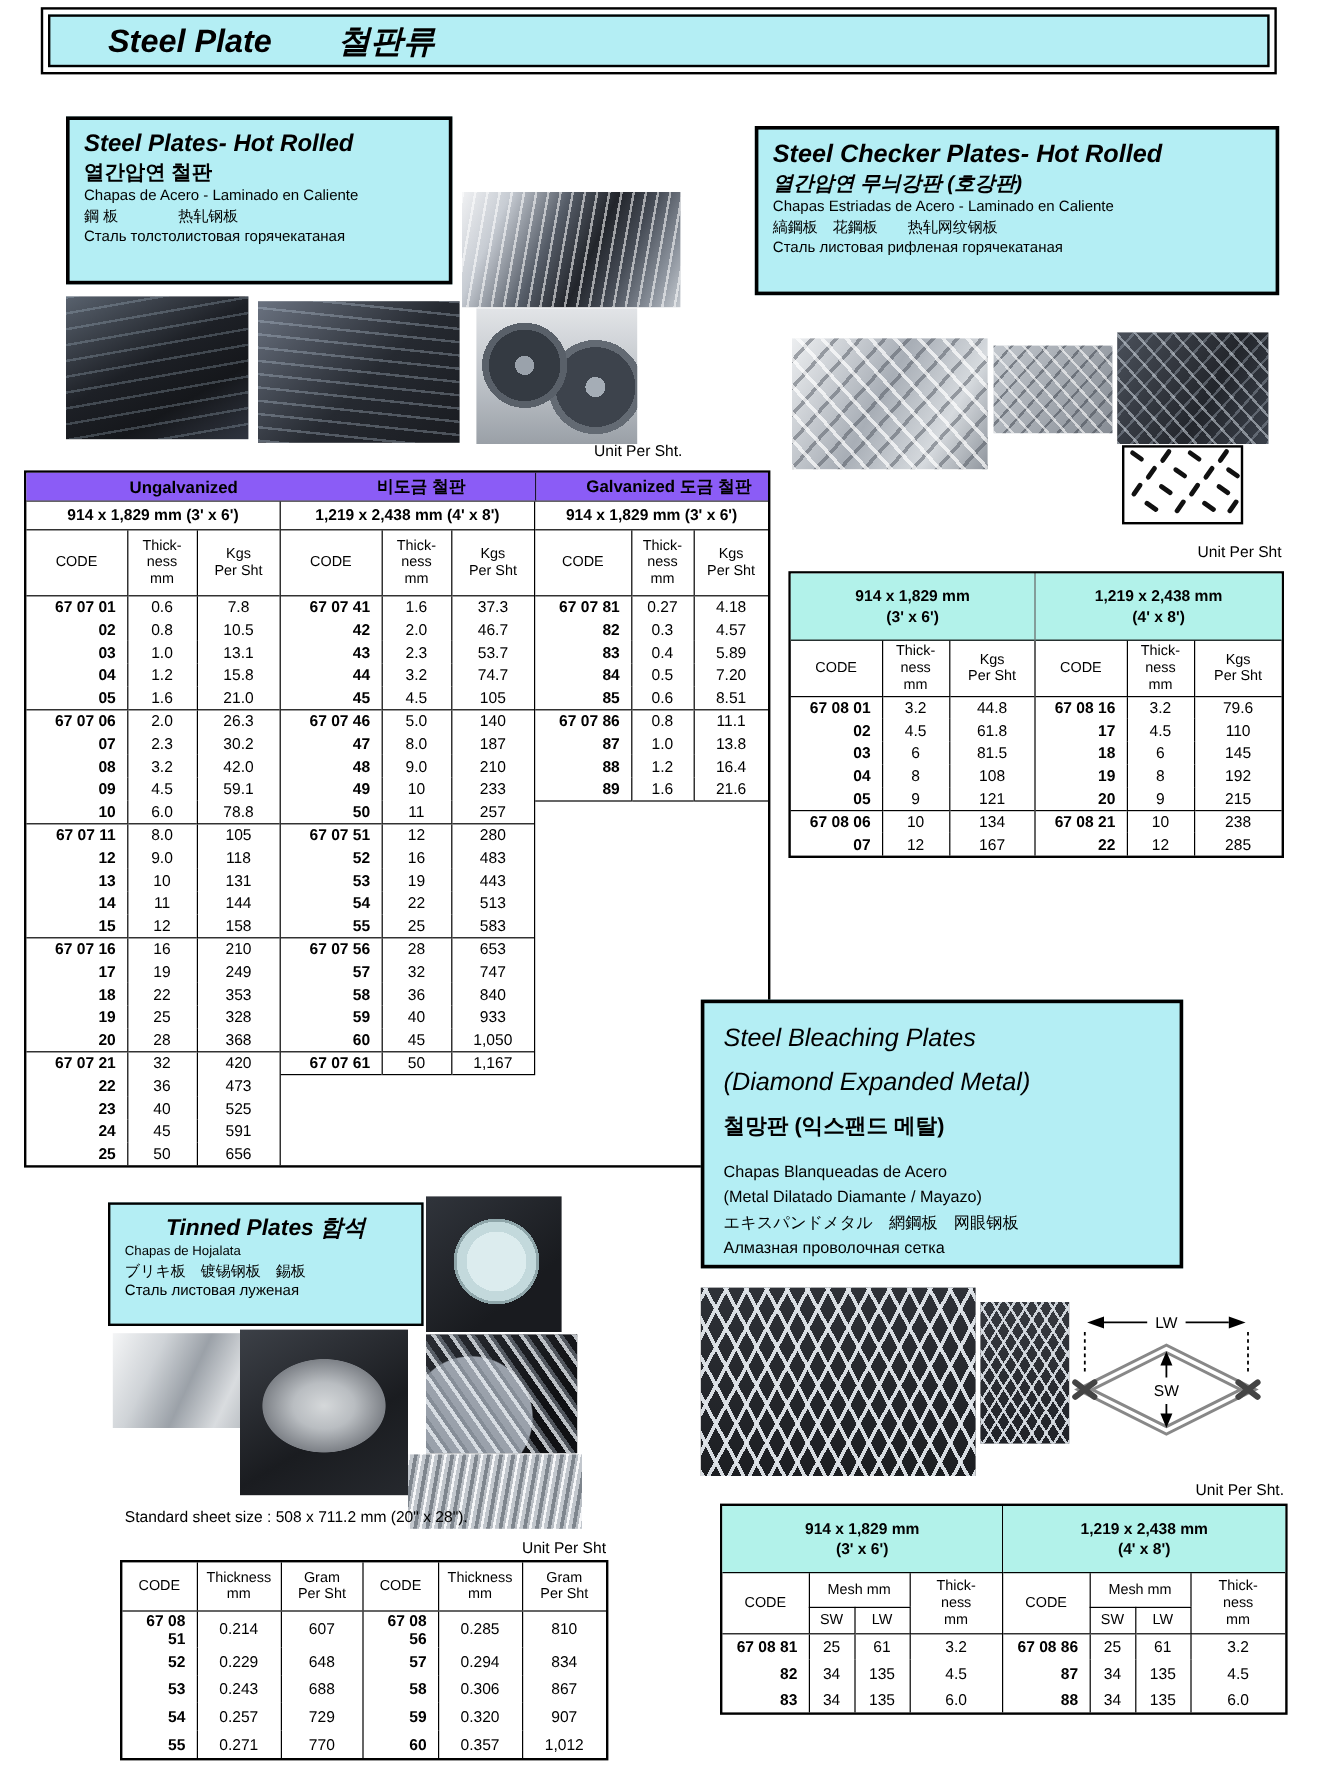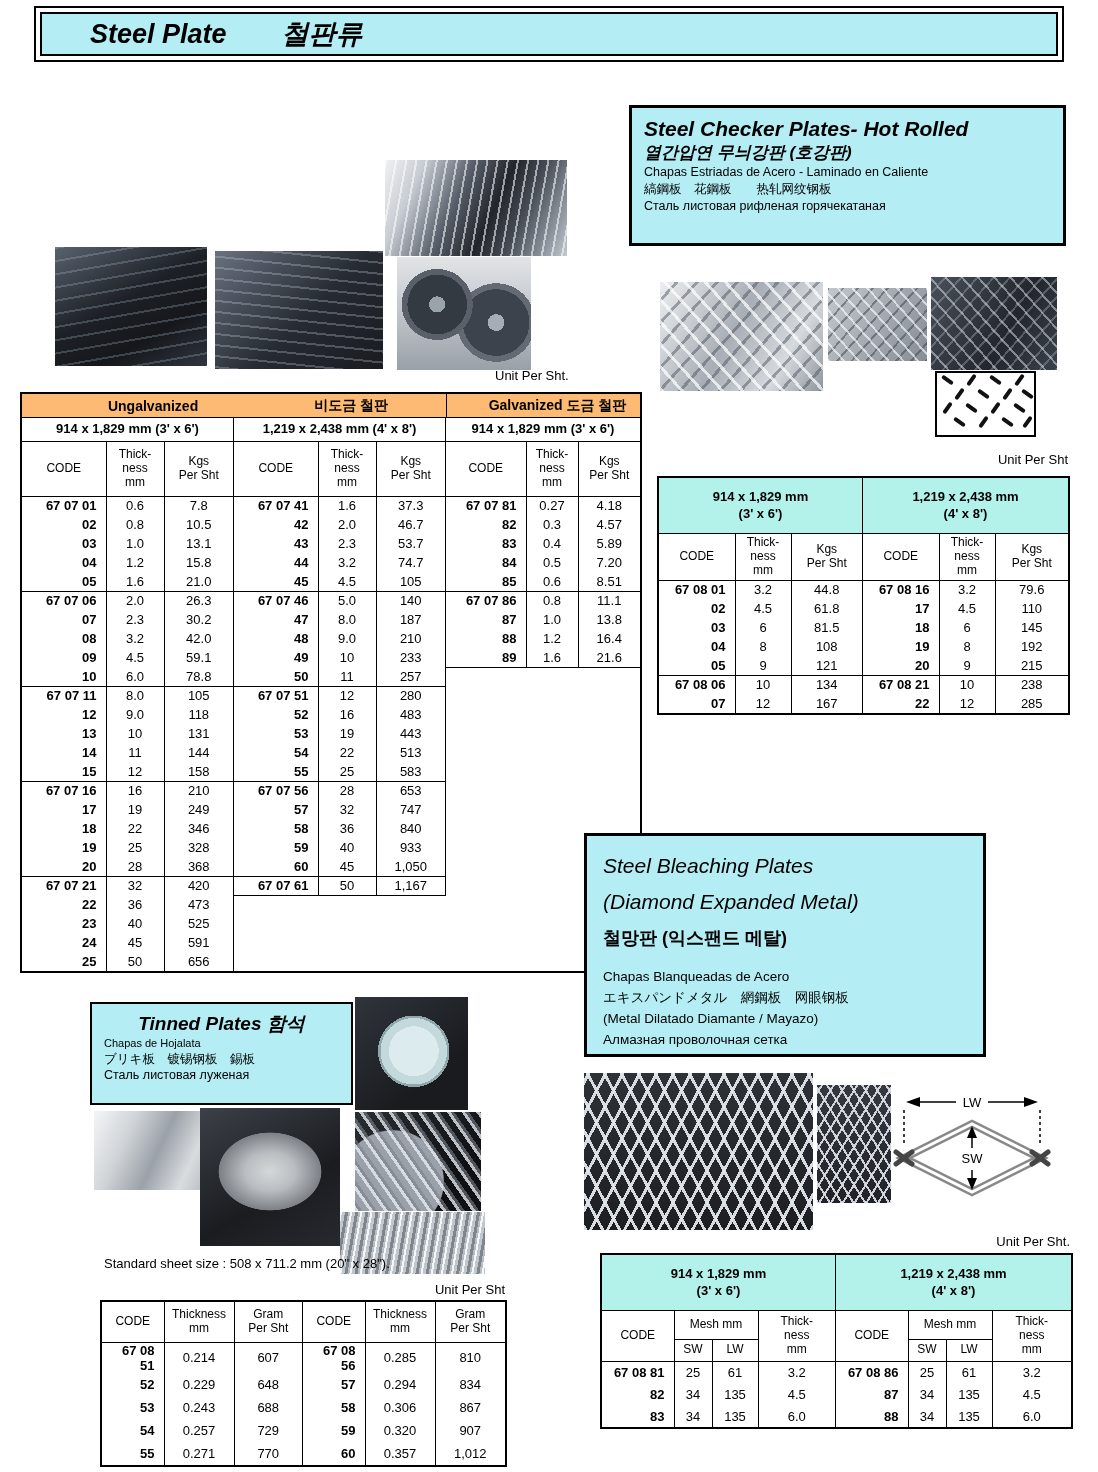--- a/index.html
+++ b/index.html
@@ -73,21 +73,21 @@
       repeating-linear-gradient(58deg, rgba(215,220,226,.95) 0 2px, rgba(0,0,0,0) 2px 10px),
       repeating-linear-gradient(-58deg, rgba(215,220,226,.95) 0 2px, rgba(0,0,0,0) 2px 10px),
       linear-gradient(#36393f,#202228); }
 
   .pattern-box { background:#fff; border:2px solid #000; }
   .pattern-box svg, .diagram svg { display:block; width:100%; height:100%; }
 
   
   .dtable { background:#fff; border:2px solid #000; }
   .gh-row { display:flex; border-bottom:1px solid #000; height:24px; }
-  .gh { display:flex; align-items:center; justify-content:center; background:#fdba74;
+  .gh { display:flex; align-items:center; justify-content:center; background:#8b5cf6;
         font-size:14px; font-weight:bold;padding-left:28px; }
   .gh-ungal { width:425px; border-right:1px solid #000; justify-content:space-around; }
   .gh-gal  { flex:1; }
   .cols { display:flex; align-items:flex-start; }
   .col { display:flex; flex-direction:column; }
   .col.br { border-right:1px solid #000; }
   .size-head { border-bottom:1px solid #000; text-align:center; font-size:13px; font-weight:bold;
                display:flex; align-items:center; justify-content:center; white-space:pre-line; line-height:1.25; }
   .size-head.one { height:24px; }
   .size-head.two { height:56px; }
@@ -122,20 +122,27 @@
 
 <div class="page">
 
   <div class="abs header-outer" style="left:34px;top:6px;width:1030px;height:56px;">
     <div class="header-inner">
       <span>Steel Plate</span>
       <span>철판류</span>
     </div>
   </div>
 
+  <div class="abs infobox" style="left:55px;top:97px;width:322px;height:140px;">
+    <div class="ib-t1">Steel Plates- Hot Rolled</div>
+    <div class="ib-kr">열간압연 철판</div>
+    <div class="ib-line">Chapas de Acero - Laminado en Caliente</div>
+    <div class="ib-line">鋼 板　　　　热轧钢板</div>
+    <div class="ib-line">Сталь толстолистовая горячекатаная</div>
+  </div>
 
   <div class="abs infobox" style="left:629px;top:105px;width:437px;height:141px;">
     <div class="ib-t1 big">Steel Checker Plates- Hot Rolled</div>
     <div class="ib-kr it">열간압연 무늬강판 (호강판)</div>
     <div class="ib-line">Chapas Estriadas de Acero - Laminado en Caliente</div>
     <div class="ib-line">縞鋼板　花鋼板　　热轧网纹钢板</div>
     <div class="ib-line">Сталь листовая рифленая горячекатаная</div>
   </div>
 
   <div class="ph ph-fan" style="left:385px;top:160px;width:182px;height:96px;"></div>
@@ -284,21 +291,21 @@
                 <td class="c2">210</td>
               </tr>
               <tr>
                 <td class="c0">17</td>
                 <td class="c1">19</td>
                 <td class="c2">249</td>
               </tr>
               <tr>
                 <td class="c0">18</td>
                 <td class="c1">22</td>
-                <td class="c2">346</td>
+                <td class="c2">353</td>
               </tr>
               <tr>
                 <td class="c0">19</td>
                 <td class="c1">25</td>
                 <td class="c2">328</td>
               </tr>
               <tr>
                 <td class="c0">20</td>
                 <td class="c1">28</td>
                 <td class="c2">368</td>
@@ -648,22 +655,22 @@
       </div>
     </div>
   </div>
 
   <div class="abs infobox" style="left:584px;top:833px;width:402px;height:224px;padding:12px 16px;">
     <div class="bb-t">Steel Bleaching Plates</div>
     <div class="bb-t">(Diamond Expanded Metal)</div>
     <div class="bb-kr">철망판 (익스팬드 메탈)</div>
     <div class="bb-gap"></div>
     <div class="bb-line">Chapas Blanqueadas de Acero</div>
+    <div class="bb-line">(Metal Dilatado Diamante / Mayazo)</div>
     <div class="bb-line">エキスパンドメタル　網鋼板　网眼钢板</div>
-    <div class="bb-line">(Metal Dilatado Diamante / Mayazo)</div>
     <div class="bb-line">Алмазная проволочная сетка</div>
   </div>
 
   <div class="ph ph-mesh1" style="left:584px;top:1073px;width:229px;height:157px;"></div>
   <div class="ph ph-mesh2" style="left:817px;top:1085px;width:74px;height:118px;"></div>
   <div class="abs diagram" style="left:890px;top:1086px;width:165px;height:134px;">
     <svg viewBox="0 0 165 134">
       <g stroke="#888" stroke-width="8" fill="none" stroke-linecap="round">
         <path d="M14 72 L82 38 L150 72 L82 106 Z"></path>
       </g>

